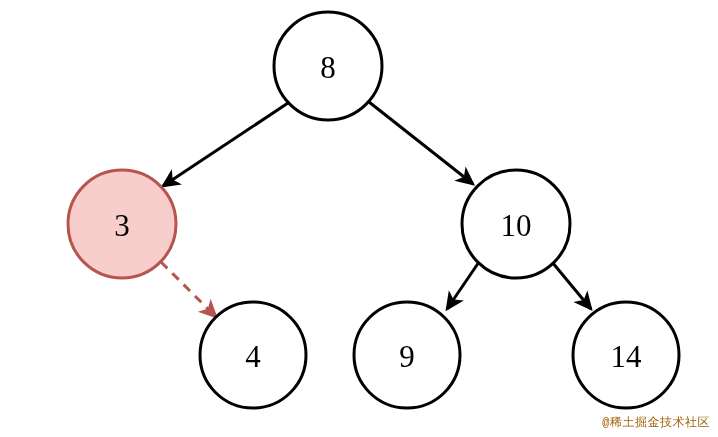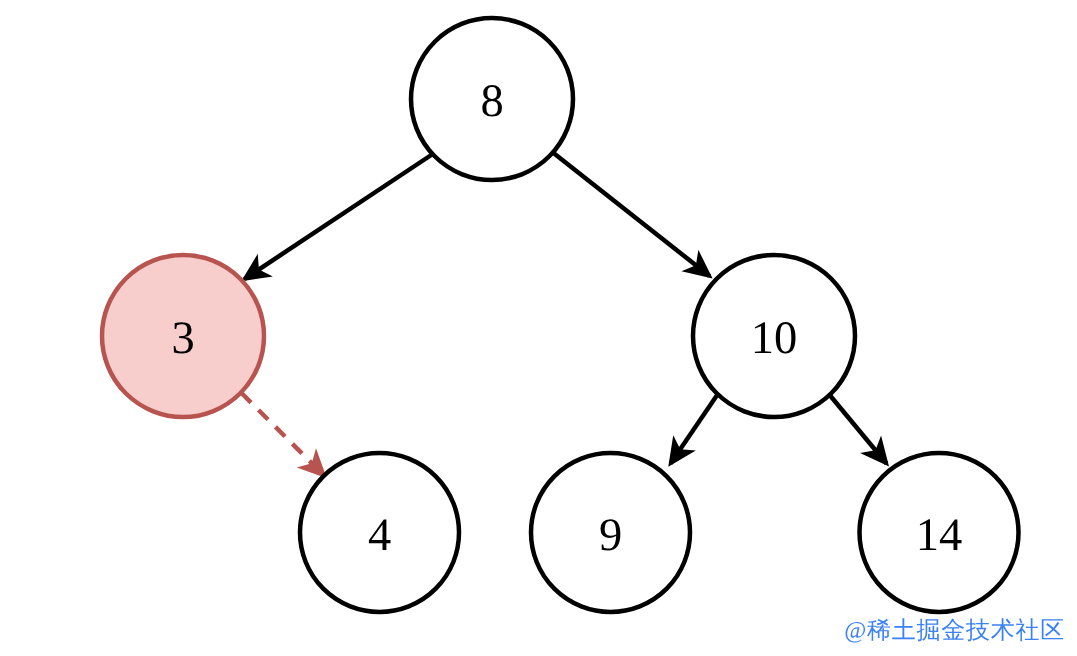--- a/index.html
+++ b/index.html
@@ -35,23 +35,23 @@
     dominant-baseline: central;
   }
   .edge-line {
     fill: none;
     stroke-width: 3;
   }
   .watermark {
     position: absolute;
     right: 8px;
     bottom: 6px;
-    font-family: Liberation Serif, serif;
-    font-size: 16px;
-    color: #3b82f6;
+    font-family: Liberation Mono, monospace;
+    font-size: 12px;
+    color: #a16207;
     letter-spacing: 0.5px;
     white-space: nowrap;
     user-select: none;
   }
 </style>
 </head>
 <body>
 
 <div id="canvas">
 

